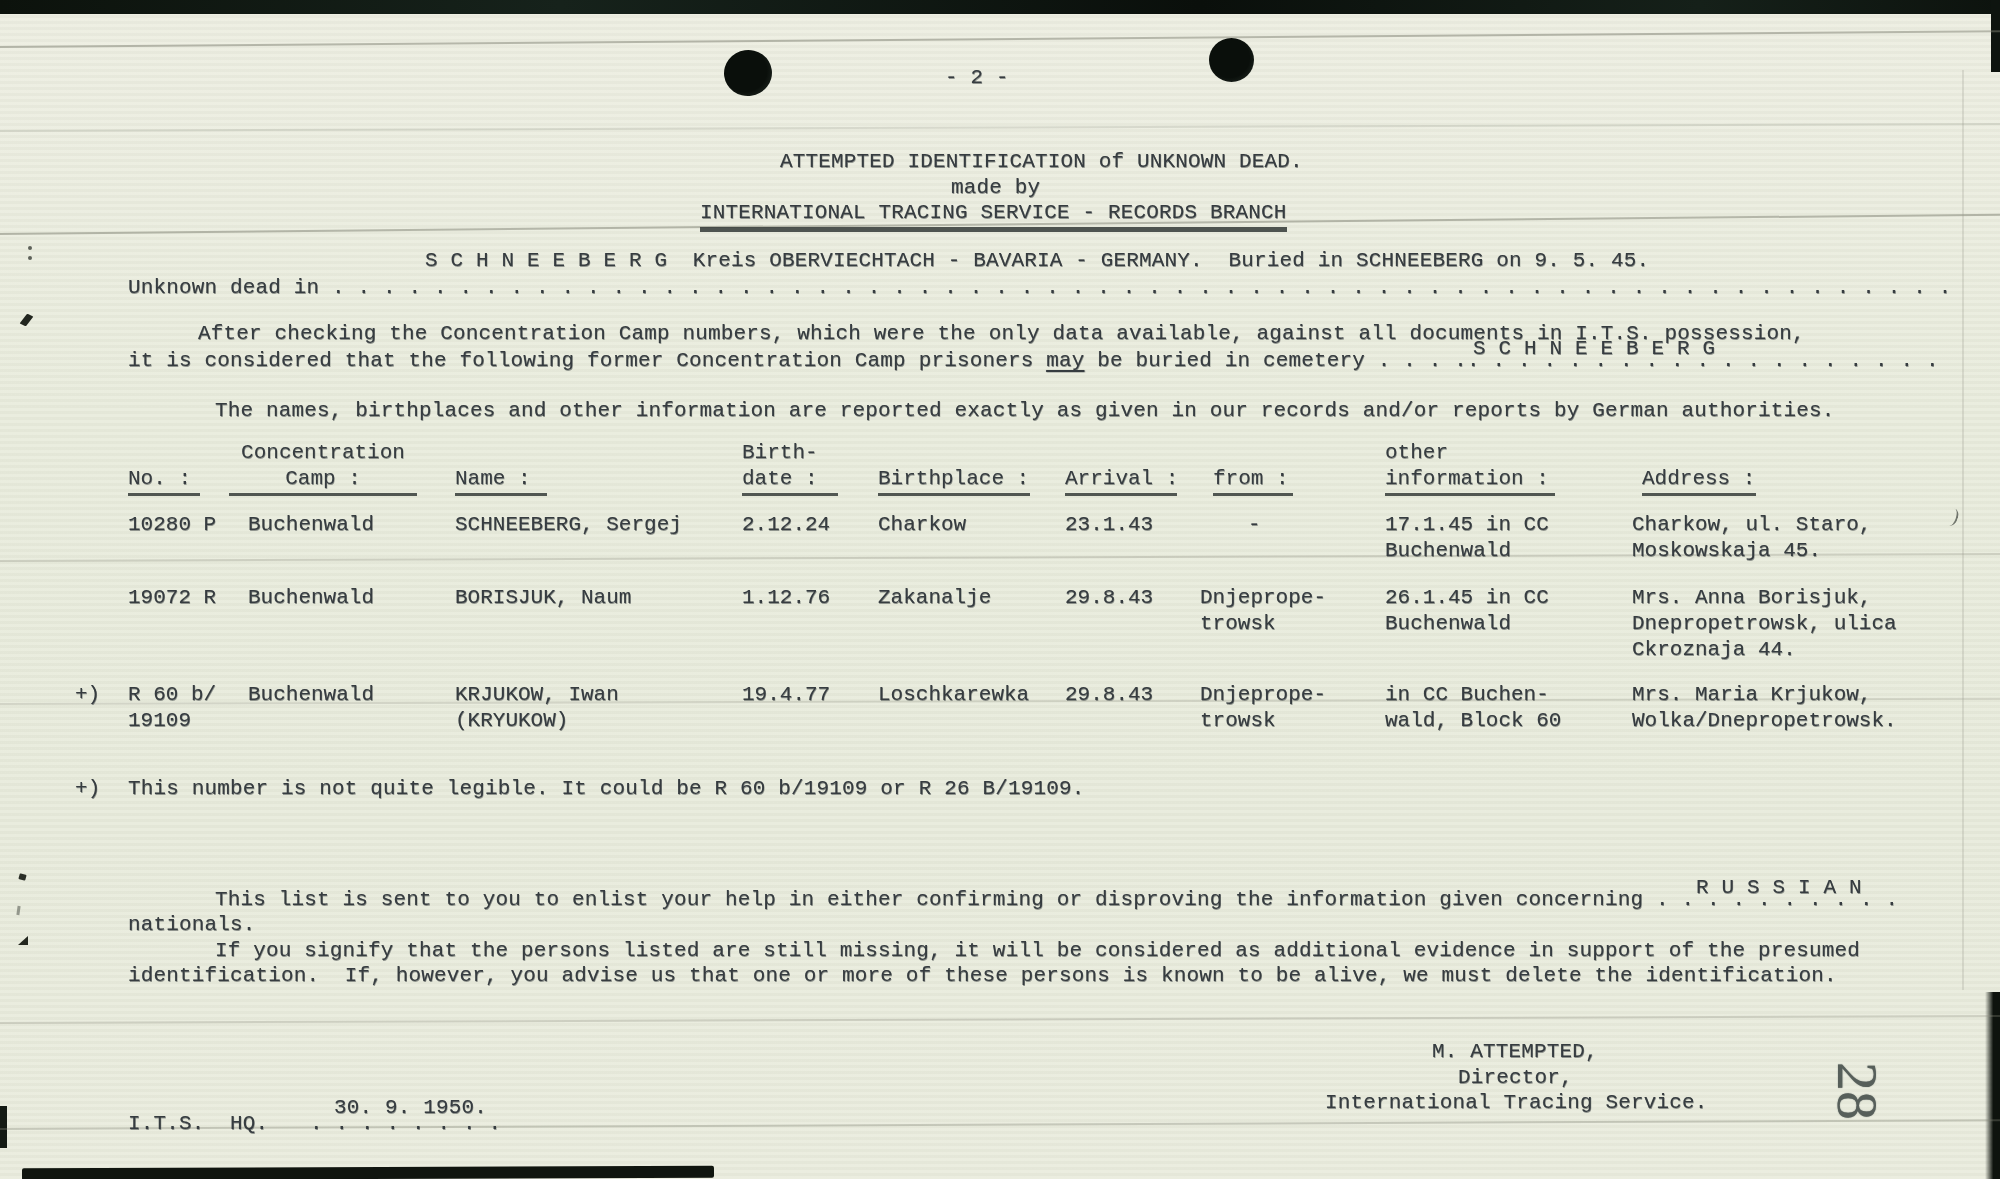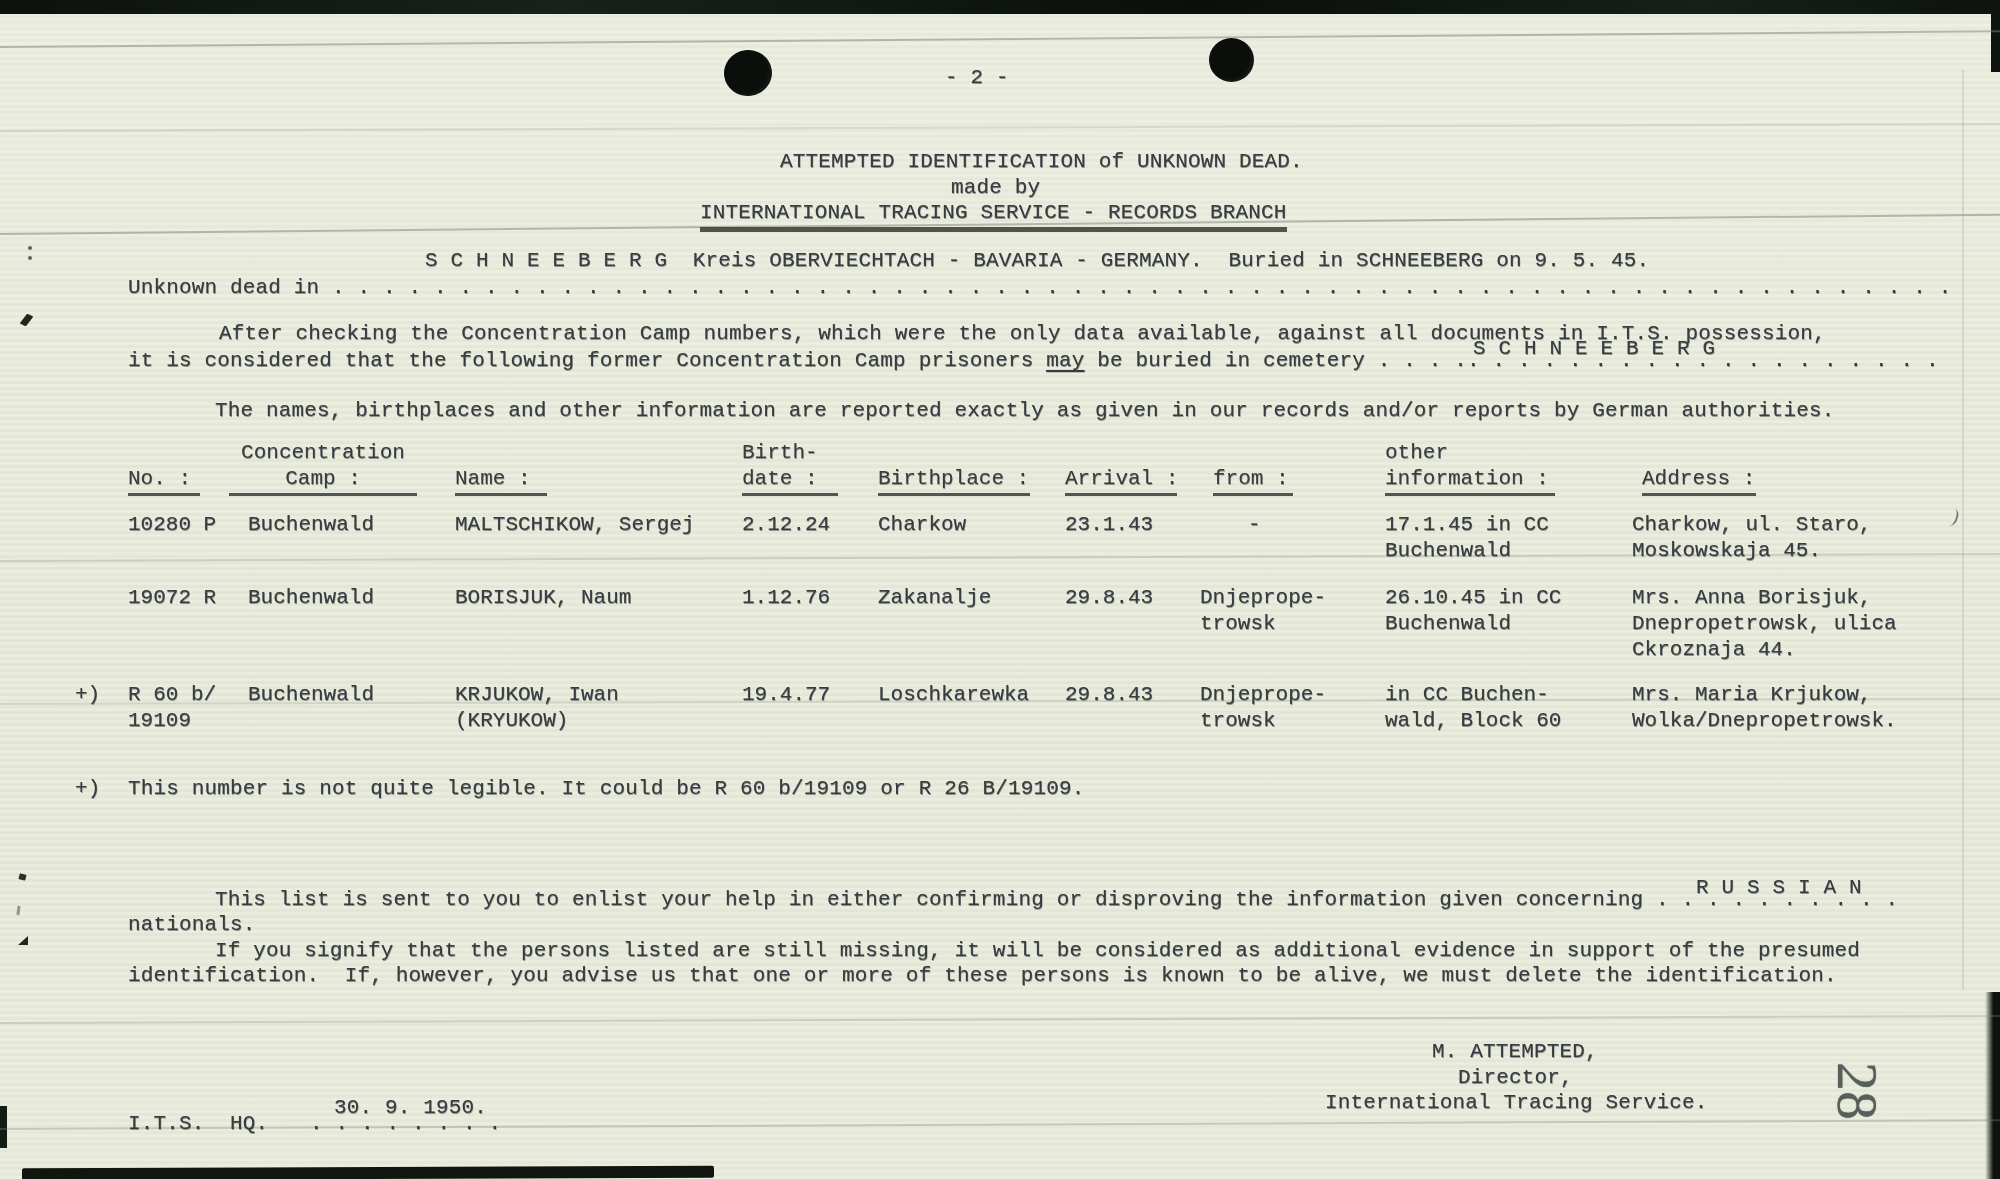--- a/index.html
+++ b/index.html
@@ -81,58 +81,58 @@
 
 <div class="t" style="left:945px;top:66px">- 2 -</div>
 
 <div class="t" style="left:780px;top:150px">ATTEMPTED IDENTIFICATION of UNKNOWN DEAD.</div>
 <div class="t" style="left:951px;top:176px">made by</div>
 <div class="t u-heavy" style="left:700px;top:201px">INTERNATIONAL TRACING SERVICE - RECORDS BRANCH</div>
 
 <div class="t" style="left:425px;top:249px">S C H N E E B E R G  Kreis OBERVIECHTACH - BAVARIA - GERMANY.  Buried in SCHNEEBERG on 9. 5. 45.</div>
 <div class="t" style="left:128px;top:276px"><span>Unknown dead in </span><span>. . . . . . . . . . . . . . . . . . . . . . . . . . . . . . . . . . . . . . . . . . . . . . . . . . . . . . . . . . . . . . . .</span></div>
 
-<div class="t" style="left:219px;top:322px">After checking the Concentration Camp numbers, which were the only data available, against all documents in I.T.S. possession,</div>
+<div class="t" style="left:198px;top:322px">After checking the Concentration Camp numbers, which were the only data available, against all documents in I.T.S. possession,</div>
 <div class="t" style="left:128px;top:349px"><span>it is considered that the following former Concentration Camp prisoners </span><span class="u-word">may</span><span> be buried in cemetery </span><span>. . . .</span><span class="dotrun"><span>. . . . . . . . . . .</span><span class="raised" style="left:6px">S C H N E E B E R G</span></span><span> . . . . . . . .</span></div>
 <div class="t" style="left:215px;top:399px">The names, birthplaces and other information are reported exactly as given in our records and/or reports by German authorities.</div>
 
 <div class="hc" style="left:128px"><div class="l1"></div><span class="u" style="width:72px">No. :</span></div>
 <div class="hc center" style="left:228px;width:190px"><div class="l1">Concentration</div><span class="u" style="width:188px">Camp :</span></div>
 <div class="hc" style="left:455px"><div class="l1"></div><span class="u" style="width:92px">Name :</span></div>
 <div class="hc" style="left:742px"><div class="l1">Birth-</div><span class="u" style="width:96px">date :</span></div>
 <div class="hc" style="left:878px"><div class="l1"></div><span class="u" style="width:152px">Birthplace :</span></div>
 <div class="hc" style="left:1065px"><div class="l1"></div><span class="u" style="width:112px">Arrival :</span></div>
 <div class="hc" style="left:1213px"><div class="l1"></div><span class="u" style="width:80px">from :</span></div>
 <div class="hc" style="left:1385px"><div class="l1">other</div><span class="u" style="width:170px">information :</span></div>
 <div class="hc" style="left:1642px"><div class="l1"></div><span class="u" style="width:114px">Address :</span></div>
 
 <div class="row" style="top:512px">
   <div class="cell" style="left:128px">10280 P</div>
   <div class="cell" style="left:248px">Buchenwald</div>
-  <div class="cell" style="left:455px">MALTSCHIKOW, Sergej</div>
+  <div class="cell" style="left:455px">SCHNEEBERG, Sergej</div>
   <div class="cell" style="left:742px">2.12.24</div>
   <div class="cell" style="left:878px">Charkow</div>
   <div class="cell" style="left:1065px">23.1.43</div>
   <div class="cell from-dash" style="left:1200px">-</div>
   <div class="cell" style="left:1385px">17.1.45 in CC
 Buchenwald</div>
   <div class="cell" style="left:1632px">Charkow, ul. Staro,
 Moskowskaja 45.</div>
 </div>
 
 <div class="row" style="top:585px">
   <div class="cell" style="left:128px">19072 R</div>
   <div class="cell" style="left:248px">Buchenwald</div>
   <div class="cell" style="left:455px">BORISJUK, Naum</div>
   <div class="cell" style="left:742px">1.12.76</div>
   <div class="cell" style="left:878px">Zakanalje</div>
   <div class="cell" style="left:1065px">29.8.43</div>
   <div class="cell" style="left:1200px">Dnjeprope-
 trowsk</div>
-  <div class="cell" style="left:1385px">26.10.45 in CC
+  <div class="cell" style="left:1385px">26.1.45 in CC
 Buchenwald</div>
   <div class="cell" style="left:1632px">Mrs. Anna Borisjuk,
 Dnepropetrowsk, ulica
 Ckroznaja 44.</div>
 </div>
 
 <div class="row" style="top:682px">
   <div class="cell" style="left:75px">+)</div>
   <div class="cell" style="left:128px">R 60 b/
 19109</div>

